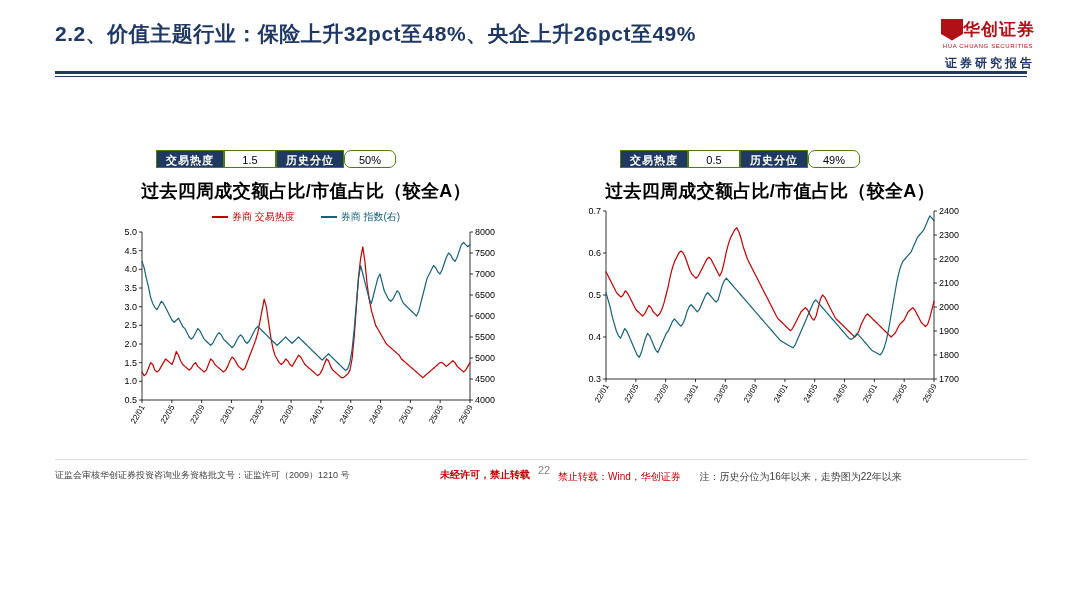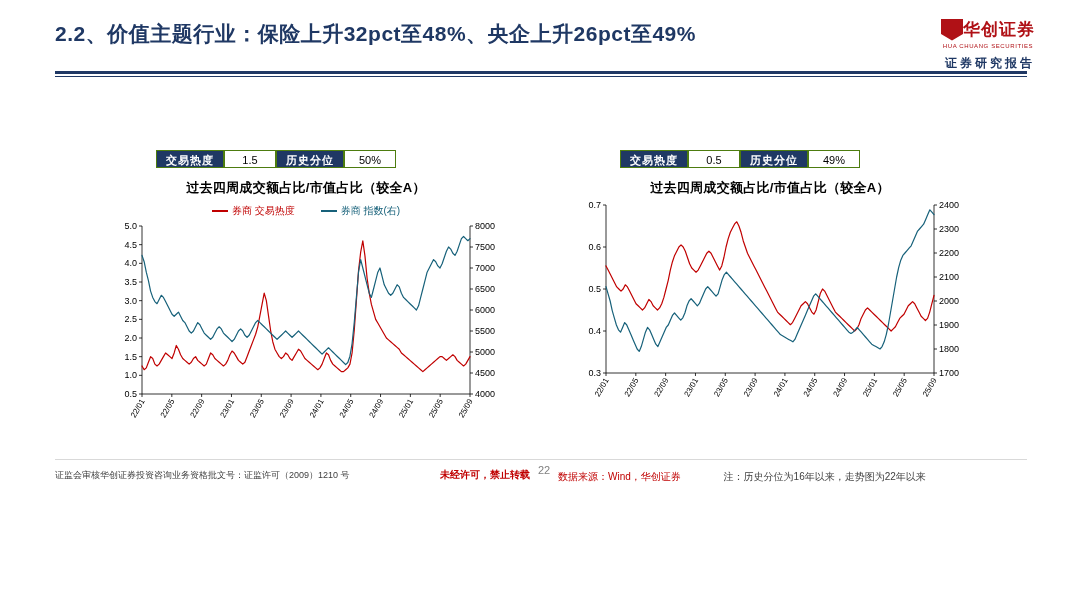--- a/index.html
+++ b/index.html
@@ -57,24 +57,24 @@
   .badge{
     position:absolute;top:0;height:18px;line-height:18px;
     font-size:11px;text-align:center;border:1px solid #4d7c0f;
     box-sizing:border-box;
   }
   .badge-label{background:#1f3864;color:#fff;font-weight:bold;letter-spacing:1px;}
   .badge-val{background:#fff;color:#000;}
   .b1{left:0;width:68px;}
   .b2{left:68px;width:52px;}
   .b3{left:120px;width:68px;}
-  .b4{left:188px;width:52px;}
+  .b4{left:188px;width:52px;border-radius:7px;}
 
   .chart-title{
-    text-align:center;font-size:13px;font-weight:bold;color:#000;
+    text-align:center;font-size:18px;font-weight:bold;color:#000;
     margin-top:9px;letter-spacing:0.3px;
   }
   .legend{
     display:flex;justify-content:center;gap:26px;margin-top:7px;
     font-size:10px;color:#c00000;
   }
   .legend-item{display:flex;align-items:center;gap:4px;}
   .legend-line{width:16px;height:2px;display:inline-block;}
   .legend-red{background:#c00000;}
   .legend-blue{background:#17617a;}
@@ -95,21 +95,21 @@
   }
   .foot-mid{
     position:absolute;left:440px;bottom:14px;font-size:10px;color:#c00000;font-weight:bold;
   }
   .foot-page{
     position:absolute;left:538px;bottom:20px;font-size:11px;color:#808080;
   }
   .foot-right{
     position:absolute;left:558px;bottom:12px;font-size:10px;color:#c00000;
   }
-  .foot-right .note{color:#404040;margin-left:40px;}
+  .foot-right .note{color:#404040;margin-left:16px;}
 </style>
 </head>
 <body>
 
 <div class="slide">
 
   <div class="title">2.2、价值主题行业：保险上升32pct至48%、央企上升26pct至49%</div>
 
   <div class="logo-block">
     <div class="logo-main">
@@ -281,17 +281,17 @@
           <path d="M46.00,87.60 L48.08,94.80 L50.15,102.00 L52.23,111.60 L54.30,118.80 L56.38,126.00 L58.46,130.80 L60.53,133.20 L62.61,128.40 L64.68,123.60 L66.76,126.00 L68.84,130.80 L70.91,135.60 L72.99,140.40 L75.06,145.20 L77.14,150.00 L79.22,152.40 L81.29,147.60 L83.37,140.40 L85.44,133.20 L87.52,128.40 L89.59,130.80 L91.67,135.60 L93.75,140.40 L95.82,145.20 L97.90,147.60 L99.97,142.80 L102.05,138.00 L104.13,133.20 L106.20,128.40 L108.28,126.00 L110.35,121.20 L112.43,116.40 L114.51,114.00 L116.58,116.40 L118.66,118.80 L120.73,121.20 L122.81,118.80 L124.89,114.00 L126.96,106.80 L129.04,102.00 L131.11,99.60 L133.19,102.00 L135.27,104.40 L137.34,106.80 L139.42,104.40 L141.49,99.60 L143.57,94.80 L145.65,90.00 L147.72,87.60 L149.80,90.00 L151.87,92.40 L153.95,94.80 L156.03,97.20 L158.10,94.80 L160.18,87.60 L162.25,80.40 L164.33,75.60 L166.41,73.20 L168.48,75.60 L170.56,78.00 L172.63,80.40 L174.71,82.80 L176.78,85.20 L178.86,87.60 L180.94,90.00 L183.01,92.40 L185.09,94.80 L187.16,97.20 L189.24,99.60 L191.32,102.00 L193.39,104.40 L195.47,106.80 L197.54,109.20 L199.62,111.60 L201.70,114.00 L203.77,116.40 L205.85,118.80 L207.92,121.20 L210.00,123.60 L212.08,126.00 L214.15,128.40 L216.23,130.80 L218.30,133.20 L220.38,135.60 L222.46,136.80 L224.53,138.00 L226.61,139.20 L228.68,140.40 L230.76,141.60 L232.84,142.80 L234.91,140.40 L236.99,135.60 L239.06,130.80 L241.14,126.00 L243.22,121.20 L245.29,116.40 L247.37,111.60 L249.44,106.80 L251.52,102.00 L253.59,97.20 L255.67,94.80 L257.75,97.20 L259.82,99.60 L261.90,102.00 L263.97,104.40 L266.05,106.80 L268.13,109.20 L270.20,111.60 L272.28,114.00 L274.35,116.40 L276.43,118.80 L278.51,121.20 L280.58,123.60 L282.66,126.00 L284.73,128.40 L286.81,130.80 L288.89,133.20 L290.96,134.40 L293.04,133.20 L295.11,130.80 L297.19,128.40 L299.27,130.80 L301.34,133.20 L303.42,135.60 L305.49,138.00 L307.57,140.40 L309.65,142.80 L311.72,145.20 L313.80,146.40 L315.87,147.60 L317.95,148.80 L320.03,150.00 L322.10,147.60 L324.18,142.80 L326.25,135.60 L328.33,126.00 L330.41,114.00 L332.48,102.00 L334.56,90.00 L336.63,78.00 L338.71,68.40 L340.78,61.20 L342.86,56.40 L344.94,54.00 L347.01,51.60 L349.09,49.20 L351.16,46.80 L353.24,42.00 L355.32,37.20 L357.39,32.40 L359.47,30.00 L361.54,27.60 L363.62,25.20 L365.70,20.40 L367.77,15.60 L369.85,10.80 L371.92,13.20 L374.00,15.60 " fill="none" stroke="#17617a" stroke-width="1.2" stroke-linejoin="round" stroke-linecap="round"></path>
         </svg>
     </div>
   </div>
 
   <div class="footer-line"></div>
   <div class="foot-left">证监会审核华创证券投资咨询业务资格批文号：证监许可（2009）1210 号</div>
   <div class="foot-mid">未经许可，禁止转载</div>
   <div class="foot-page">22</div>
   <div class="foot-right">
-    <span>数据来源：Wind，华创证券</span>
+    <span>禁止转载：Wind，华创证券</span>
     <span class="note">注：历史分位为16年以来，走势图为22年以来</span>
   </div>
 
 </div>
 
 </body></html>

